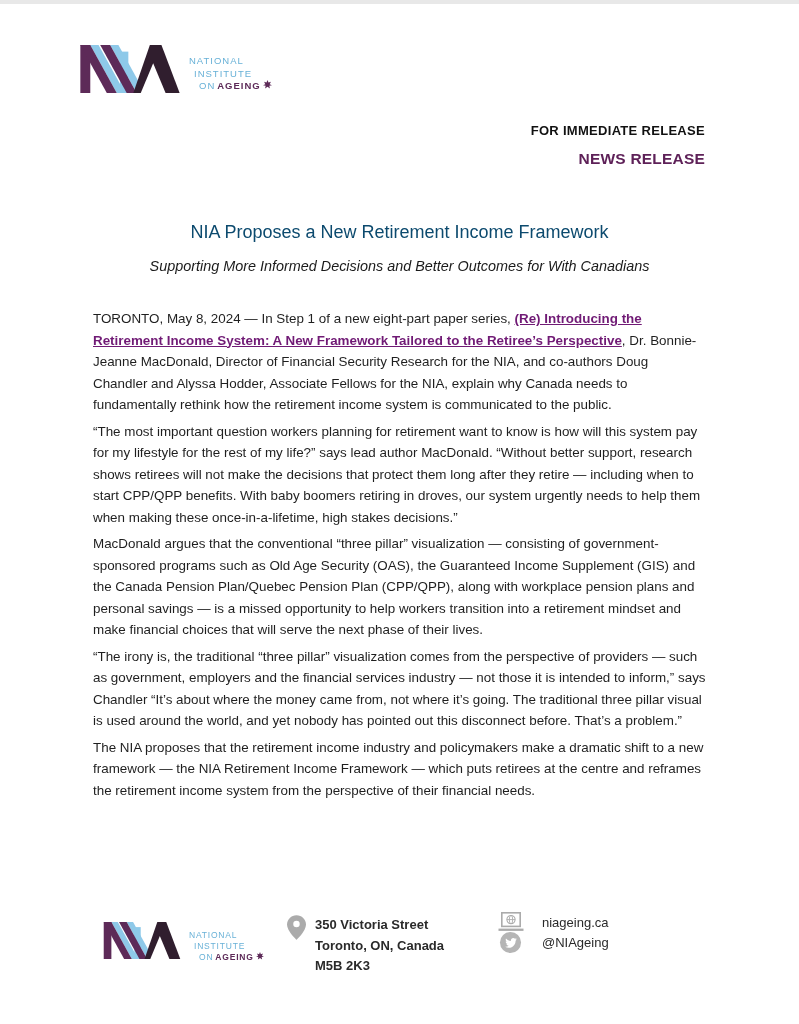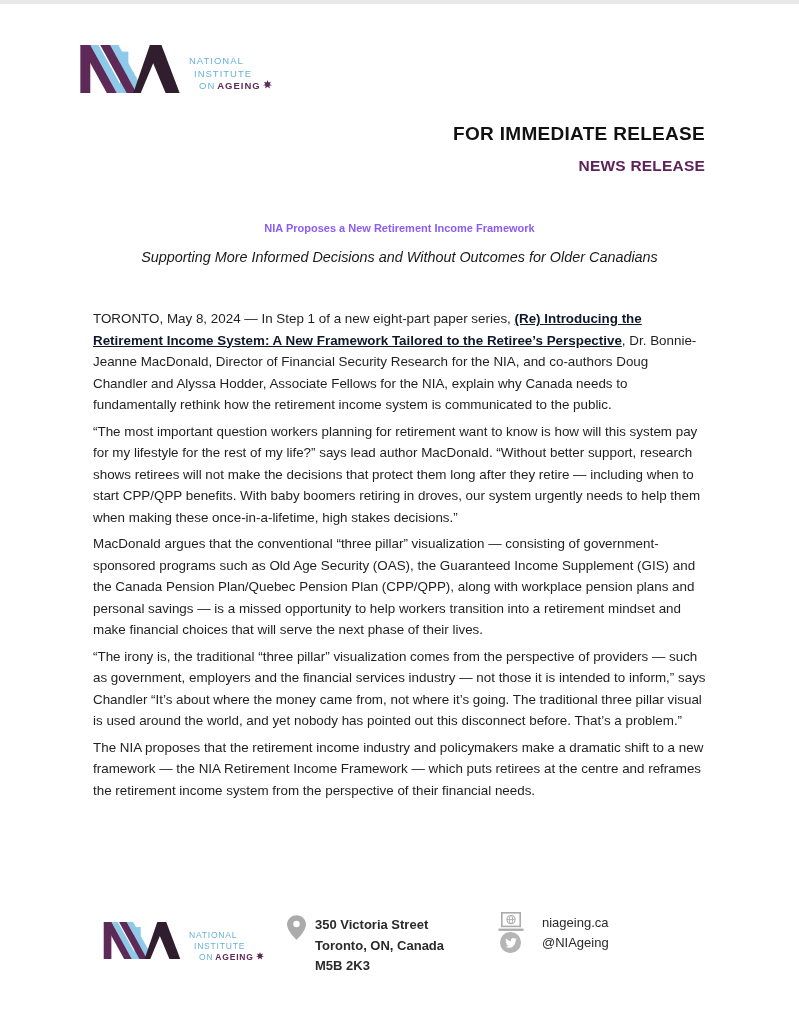--- a/index.html
+++ b/index.html
@@ -14,30 +14,30 @@
   }
   
   .logo{display:flex;align-items:flex-start;}
   .logo-header{position:absolute;left:80px;top:41px;}
   .logo-text{padding-top:10px;margin-left:9px;font-size:9.5px;letter-spacing:1px;line-height:12.5px;color:#68b1d7;white-space:nowrap;}
   .logo-text .lt2{margin-left:5px;}
   .logo-text .lt3{margin-left:10px;display:flex;align-items:center;gap:2px;}
   .logo-text .ageing{font-weight:bold;color:#5d2a58;}
   
   .release{position:absolute;top:119px;right:94px;text-align:right;}
-  .release-immediate{font-size:19px;font-weight:bold;color:#111;letter-spacing:.3px;}
+  .release-immediate{font-size:13px;font-weight:bold;color:#111;letter-spacing:.3px;}
   .release-news{margin-top:12px;font-size:15.5px;font-weight:bold;color:#5e2158;letter-spacing:.2px;}
   
   .title-wrap{position:absolute;top:218px;left:0;width:100%;text-align:center;}
-  .doc-title{font-size:11px;font-weight:bold;color:#8b5cf6;}
+  .doc-title{font-size:18px;font-weight:normal;color:#0c4a6e;}
   .doc-subtitle{margin-top:15px;font-size:14.4px;font-style:italic;color:#1a1a1a;}
   
   .body{position:absolute;left:93px;top:304px;width:613px;font-size:13.4px;line-height:21.5px;color:#1f1f1f;}
   .body p{margin:0 0 5px 0;}
-  .doclink{color:#0f172a;font-weight:bold;text-decoration:underline;cursor:pointer;}
+  .doclink{color:#701a75;font-weight:bold;text-decoration:underline;cursor:pointer;}
   .bold{font-weight:normal;}
   
   .footer{position:absolute;left:0;top:900px;width:799px;height:110px;}
   .logo-footer{position:absolute;left:103px;top:18px;}
   .logo-footer .logo-text{font-size:8.5px;line-height:11px;letter-spacing:.8px;padding-top:8px;margin-left:8px;}
   .pin{position:absolute;left:287px;top:11px;}
   .f-address{position:absolute;left:315px;top:11px;font-size:13px;line-height:20.6px;color:#2a2a2a;font-weight:bold;}
   .f-contacts{position:absolute;left:497px;top:8px;display:flex;flex-direction:column;}
   .f-row{display:flex;align-items:center;height:20.6px;}
   .f-row .f-icon{width:27px;display:flex;justify-content:center;}
@@ -76,21 +76,21 @@
     </span>
   </div>
 
   <div class="release">
     <div class="release-immediate">FOR IMMEDIATE RELEASE</div>
     <div class="release-news">NEWS RELEASE</div>
   </div>
 
   <div class="title-wrap">
     <div class="doc-title">NIA Proposes a New Retirement Income Framework</div>
-    <div class="doc-subtitle">Supporting More Informed Decisions and Without Outcomes for Older Canadians</div>
+    <div class="doc-subtitle">Supporting More Informed Decisions and Better Outcomes for With Canadians</div>
   </div>
 
   <div class="body">
     <p>
       <span class="bold">TORONTO, May 8, 2024</span><span> — In Step 1 of a new eight-part paper series, </span><a class="doclink" href="#">(Re) Introducing the Retirement Income System: A New Framework Tailored to the Retiree’s Perspective</a><span>, Dr. Bonnie-Jeanne MacDonald, Director of Financial Security Research for the NIA, and co-authors Doug Chandler and Alyssa Hodder, Associate Fellows for the NIA, explain why Canada needs to fundamentally rethink how the retirement income system is communicated to the public.</span>
     </p>
     <p>“The most important question workers planning for retirement want to know is how will this system pay for my lifestyle for the rest of my life?” says lead author MacDonald. “Without better support, research shows retirees will not make the decisions that protect them long after they retire — including when to start CPP/QPP benefits. With baby boomers retiring in droves, our system urgently needs to help them when making these once-in-a-lifetime, high stakes decisions.”</p>
     <p>MacDonald argues that the conventional “three pillar” visualization — consisting of government-sponsored programs such as Old Age Security (OAS), the Guaranteed Income Supplement (GIS) and the Canada Pension Plan/Quebec Pension Plan (CPP/QPP), along with workplace pension plans and personal savings — is a missed opportunity to help workers transition into a retirement mindset and make financial choices that will serve the next phase of their lives.</p>
     <p>“The irony is, the traditional “three pillar” visualization comes from the perspective of providers — such as government, employers and the financial services industry — not those it is intended to inform,” says Chandler “It’s about where the money came from, not where it’s going. The traditional three pillar visual is used around the world, and yet nobody has pointed out this disconnect before. That’s a problem.”</p>
     <p>

